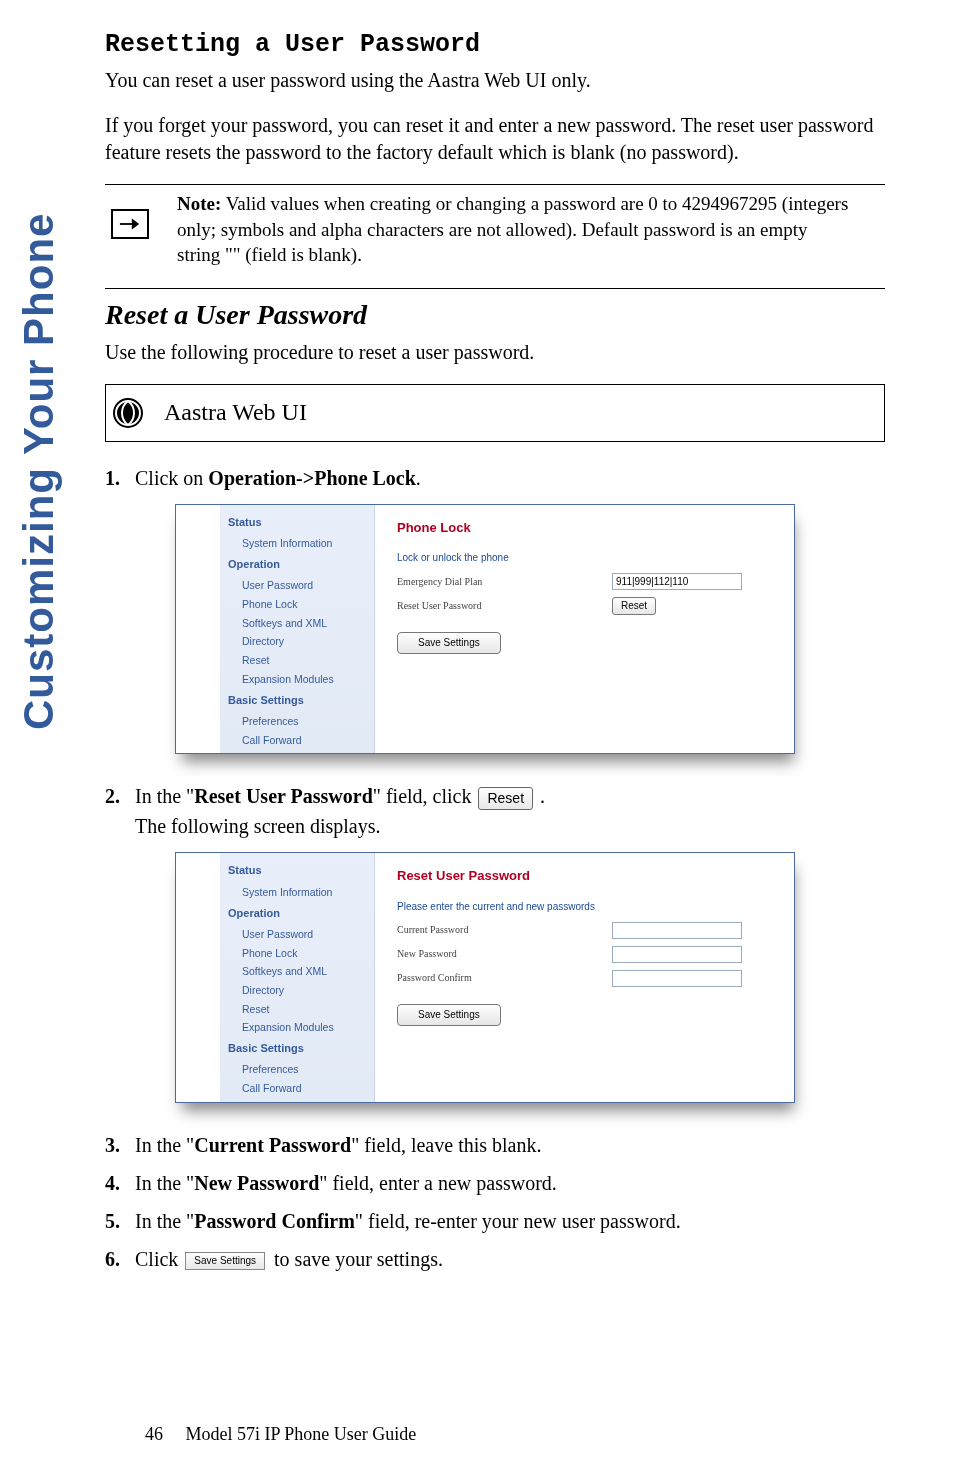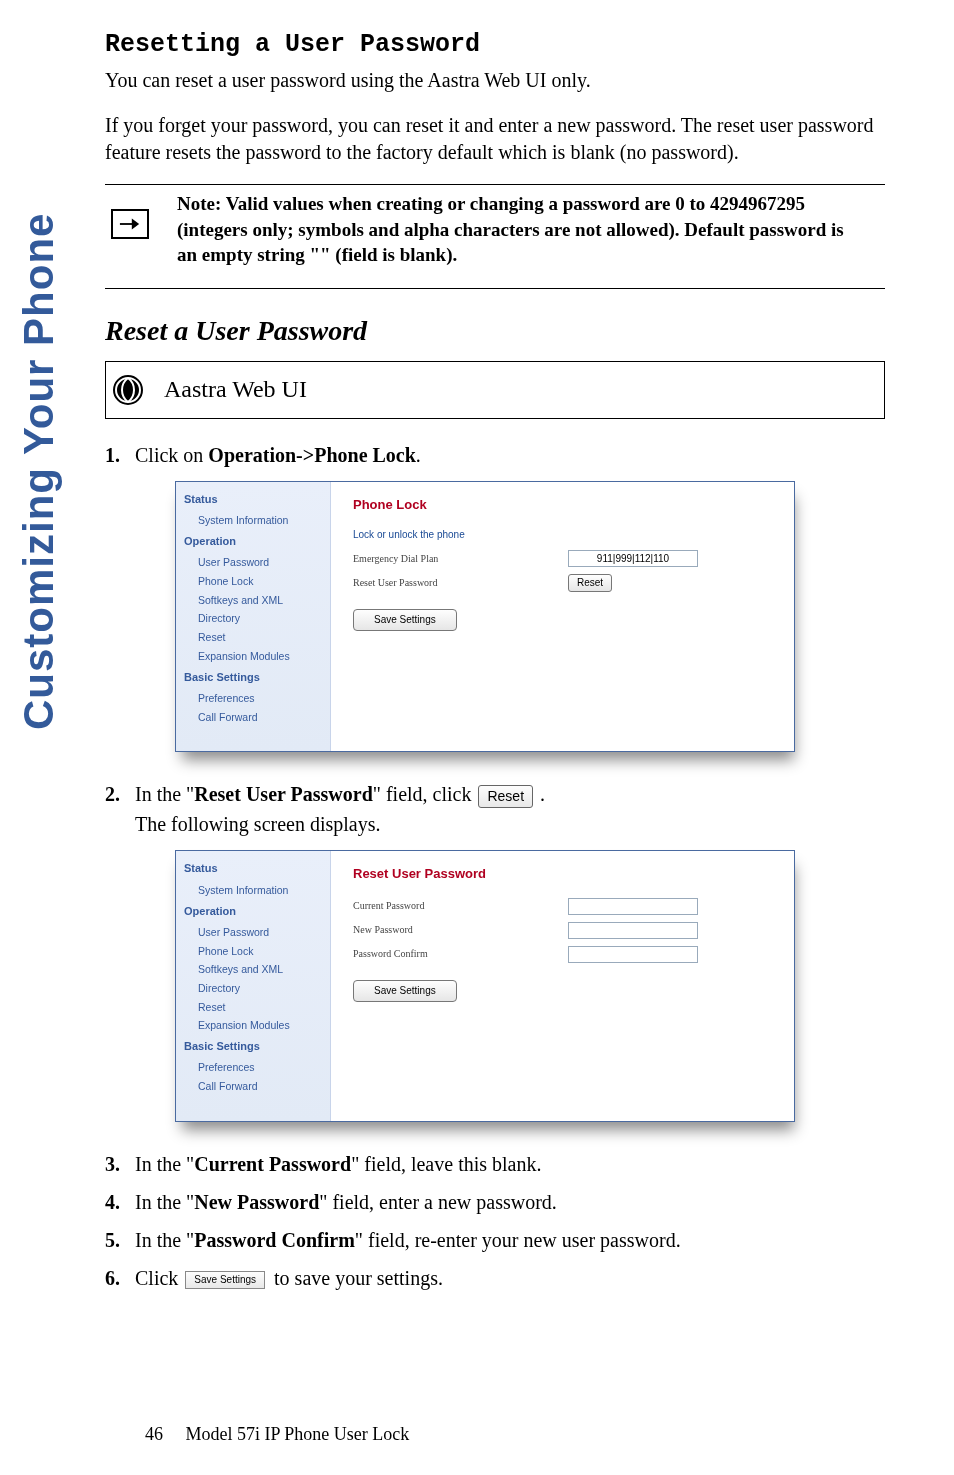--- a/index.html
+++ b/index.html
@@ -48,22 +48,21 @@
     line-height: 1.35;
     margin-bottom: 18px;
   }
 
   .note-block {
     border-top: 1px solid #000;
     border-bottom: 1px solid #000;
     display: flex;
     padding: 6px 0 20px 0;
     margin-top: 4px;
-    margin-bottom: 26px;
-    font-weight: bold;
+    margin-bottom: 10px;
   }
   .note-icon-box {
     width: 38px;
     height: 30px;
     border: 2px solid #000;
     display: flex;
     align-items: center;
     justify-content: center;
     margin-right: 28px;
     margin-top: 18px;
@@ -126,40 +125,41 @@
     border: 1px solid #4a6aa0;
     background: #fff;
     display: flex;
     font-family: Verdana, Arial, sans-serif;
     box-shadow: 3px 12px 14px -4px rgba(0,0,0,0.45);
   }
   .panel-nav {
     width: 155px;
     background: linear-gradient(to bottom, #e9effa, #e2eaf6);
     border-right: 1px solid #c8d4ea;
-    padding: 6px 0 25px 0;
+    padding: 6px 0 4px 0;
     font-size: 11px;
+    margin-left: 44px;
   }
   .nav-group { color: #355a9c; font-weight: bold; padding: 4px 8px; }
   .nav-item  { color: #355a9c; padding: 2px 8px 2px 22px; font-size: 10.5px; }
   .panel-main {
     flex: 1;
     padding: 14px 16px 22px 22px;
     position: relative;
   }
   .panel-main h4 {
     color: #b00020;
     font-size: 13px;
     font-weight: bold;
     margin-bottom: 14px;
   }
   .sect-label { color: #1a4a95; font-size: 10px; margin-bottom: 8px; }
   .row { display: flex; align-items: center; font-size: 10px; margin-bottom: 7px; }
   .row .lbl { width: 215px; color: #444; font-family: Liberation Serif, serif; }
-  .txt { border: 1px solid #9ab; height: 17px; width: 130px; font-size: 10px; padding: 0 3px; background: #fff; text-align: center; }
+  .txt { border: 1px solid #9ab; height: 17px; width: 130px; font-size: 10px; padding: 0 3px; background: #fff; }
   .btn {
     border: 1px solid #777;
     border-radius: 3px;
     padding: 1px 8px;
     font-size: 10px;
     background: linear-gradient(#fefefe, #e6e6e6);
     display: inline-block;
   }
   .btn.save { padding: 3px 20px; margin-top: 10px; border-radius: 4px; }
 
@@ -213,20 +213,21 @@
           <line x1="1" y1="8" x2="20" y2="8" stroke="#000" stroke-width="2"></line>
           <polygon points="14,2 22,8 14,14" fill="#000"></polygon>
         </svg>
     </div>
     <div class="note-text">
       <b>Note:</b><span> Valid values when creating or changing a password are 0 to 4294967295 (integers only; symbols and alpha characters are not allowed). Default password is an empty string "" (field is blank).</span>
     </div>
   </div>
 
   <h3 class="subsection">Reset a User Password</h3>
+  <p class="body">Use the following procedure to reset a user password.</p>
 
   <div class="webui-box">
     <span class="webui-icon">
       <svg viewBox="0 0 36 36">
           <circle cx="18" cy="18" r="16" fill="#000"></circle>
           <path d="M6 18 A12 12 0 0 1 30 18 A12 12 0 0 1 6 18" fill="none" stroke="#fff" stroke-width="2"></path>
           <path d="M18 6 C10 12 10 24 18 30 C26 24 26 12 18 6" fill="none" stroke="#fff" stroke-width="2"></path>
           <circle cx="18" cy="18" r="16" fill="none" stroke="#fff" stroke-width="2"></circle>
         </svg>
     </span>
@@ -287,20 +288,21 @@
             <div class="nav-item">Softkeys and XML</div>
             <div class="nav-item">Directory</div>
             <div class="nav-item">Reset</div>
             <div class="nav-item">Expansion Modules</div>
             <div class="nav-group">Basic Settings</div>
             <div class="nav-item">Preferences</div>
             <div class="nav-item">Call Forward</div>
           </div>
           <div class="panel-main">
             <h4>Reset User Password</h4>
+            <div class="sect-label">Please enter the current and new passwords</div>
             <div class="row">
               <span class="lbl">Current Password</span>
               <input class="txt" type="password" style="">
             </div>
             <div class="row">
               <span class="lbl">New Password</span>
               <input class="txt" type="password" style="">
             </div>
             <div class="row">
               <span class="lbl">Password Confirm</span>
@@ -326,14 +328,14 @@
 
     <li>
       <span>Click </span><span class="inline-img">Save Settings</span><span> to save your settings.</span>
     </li>
 
   </ol>
 </div>
 
 <div class="footer">
   <span class="pg">46</span>
-  <span>Model 57i IP Phone User Lock</span>
+  <span>Model 57i IP Phone User Guide</span>
 </div>
 
 </body></html>

